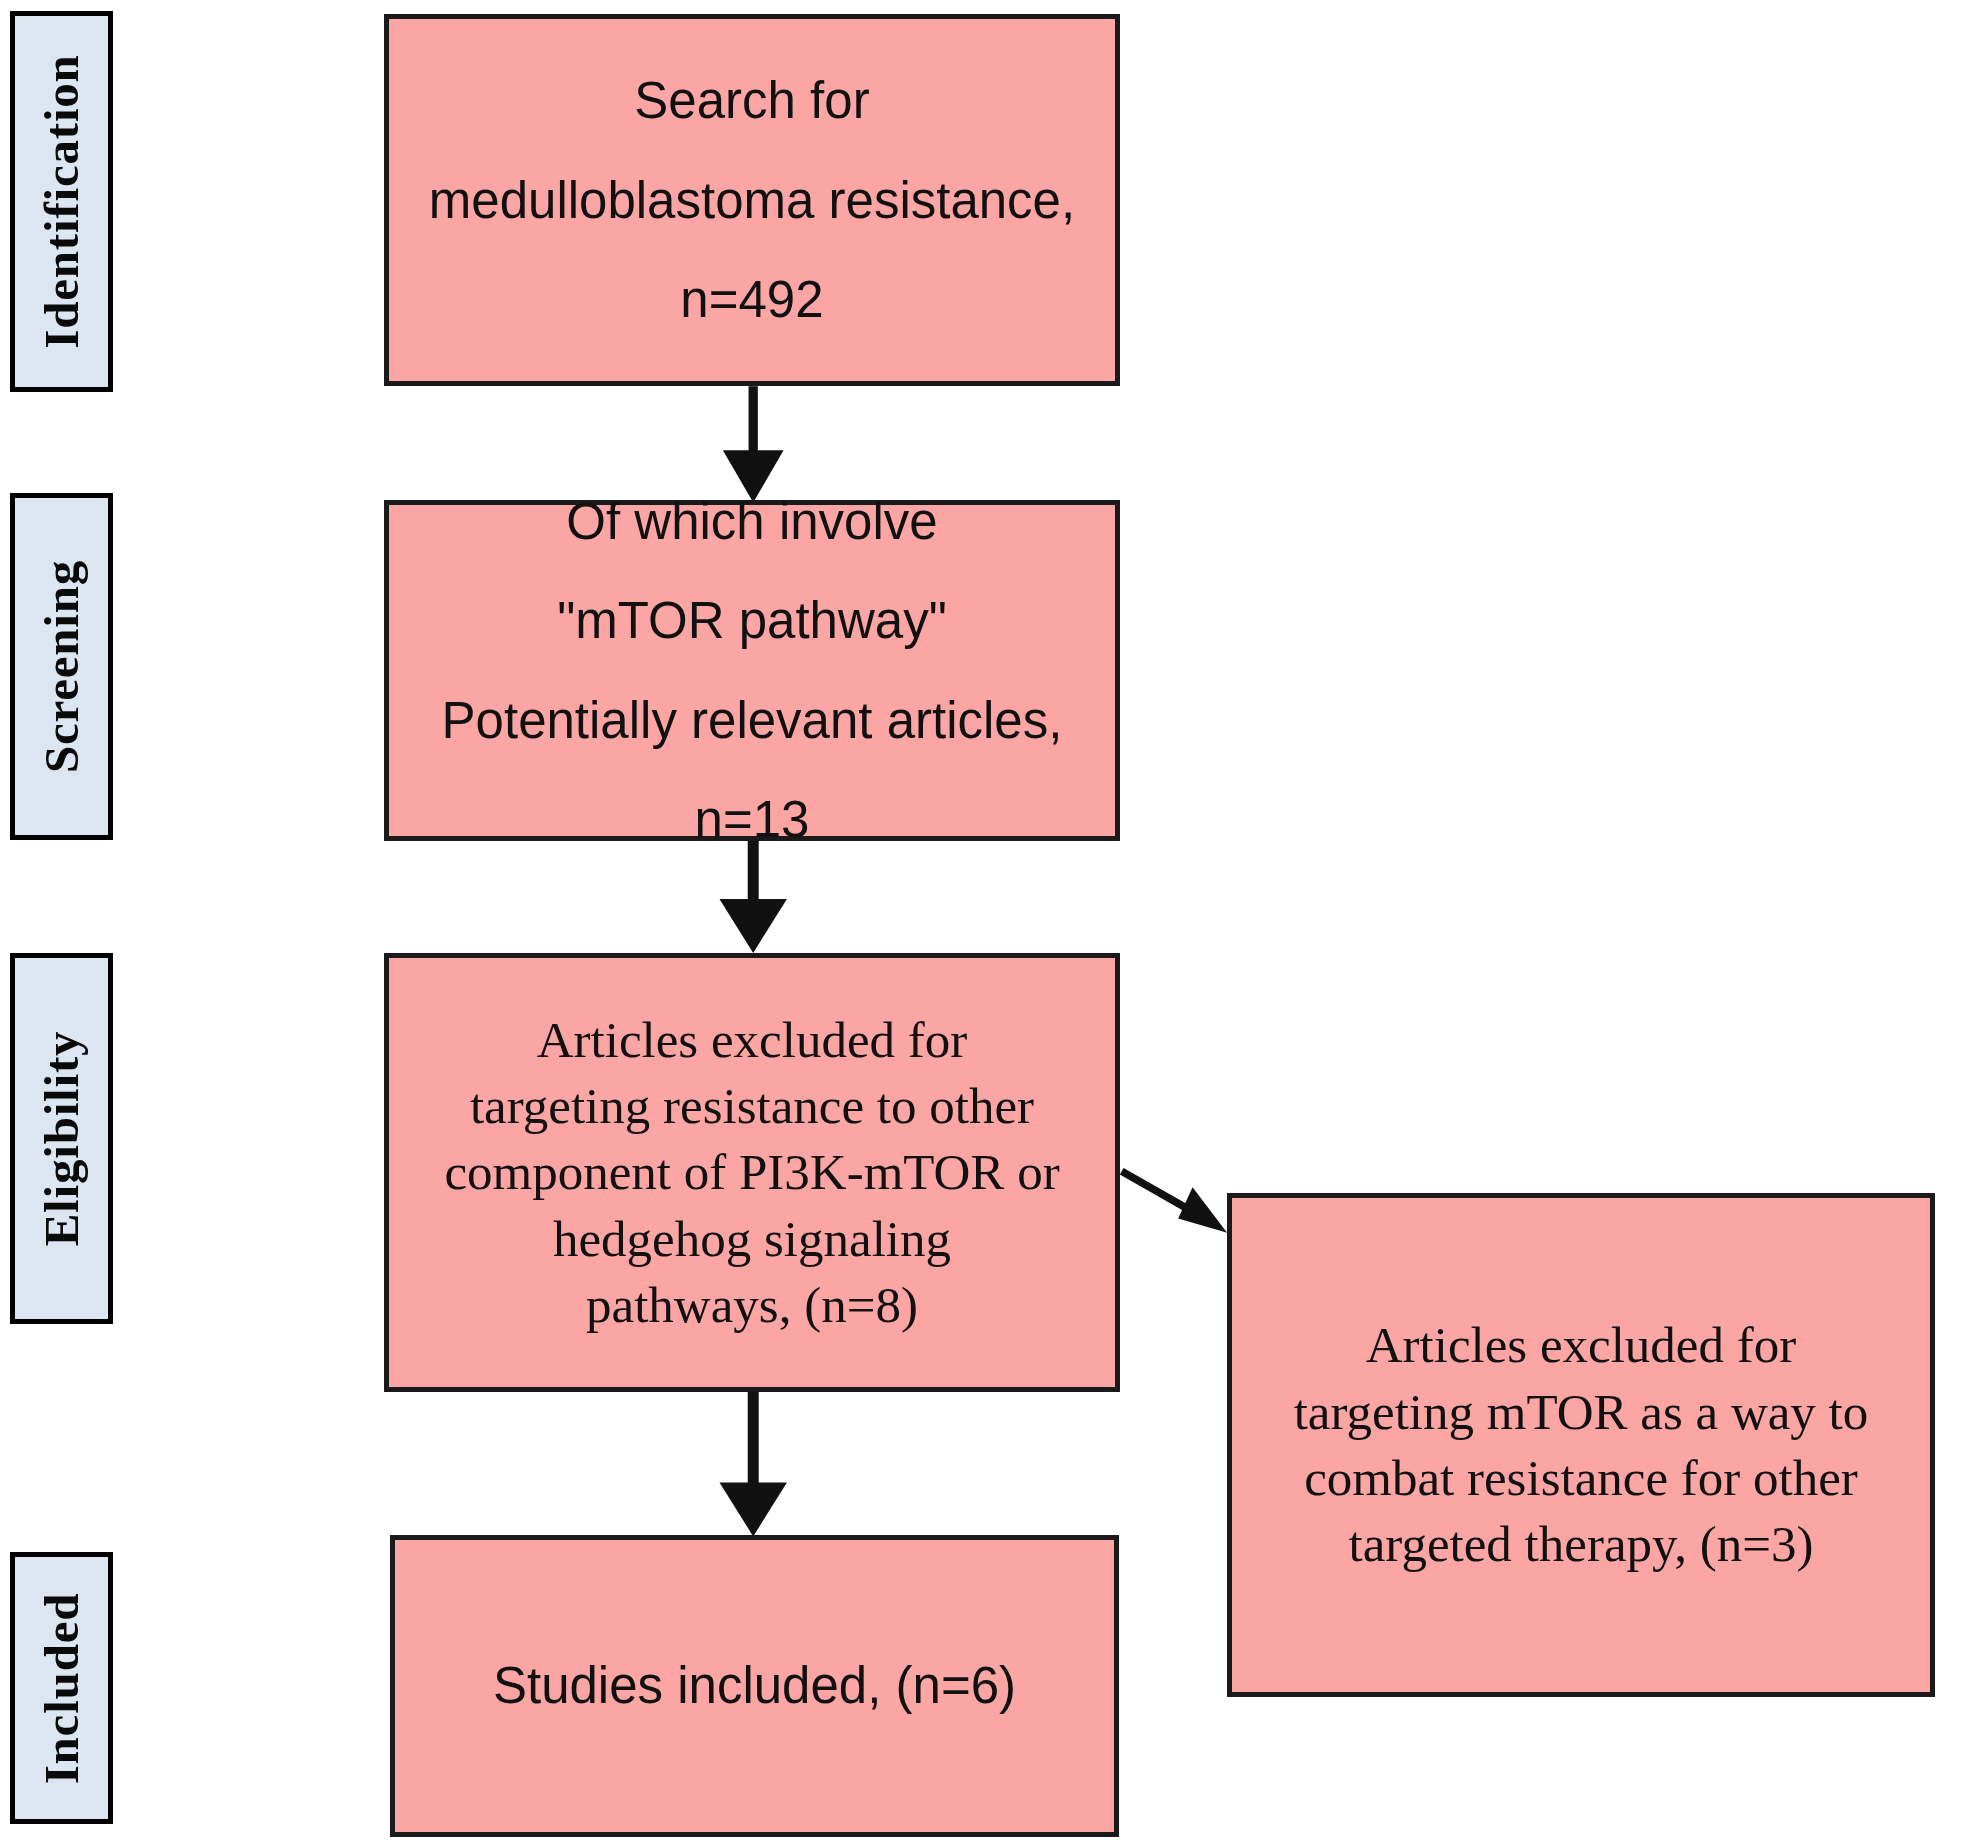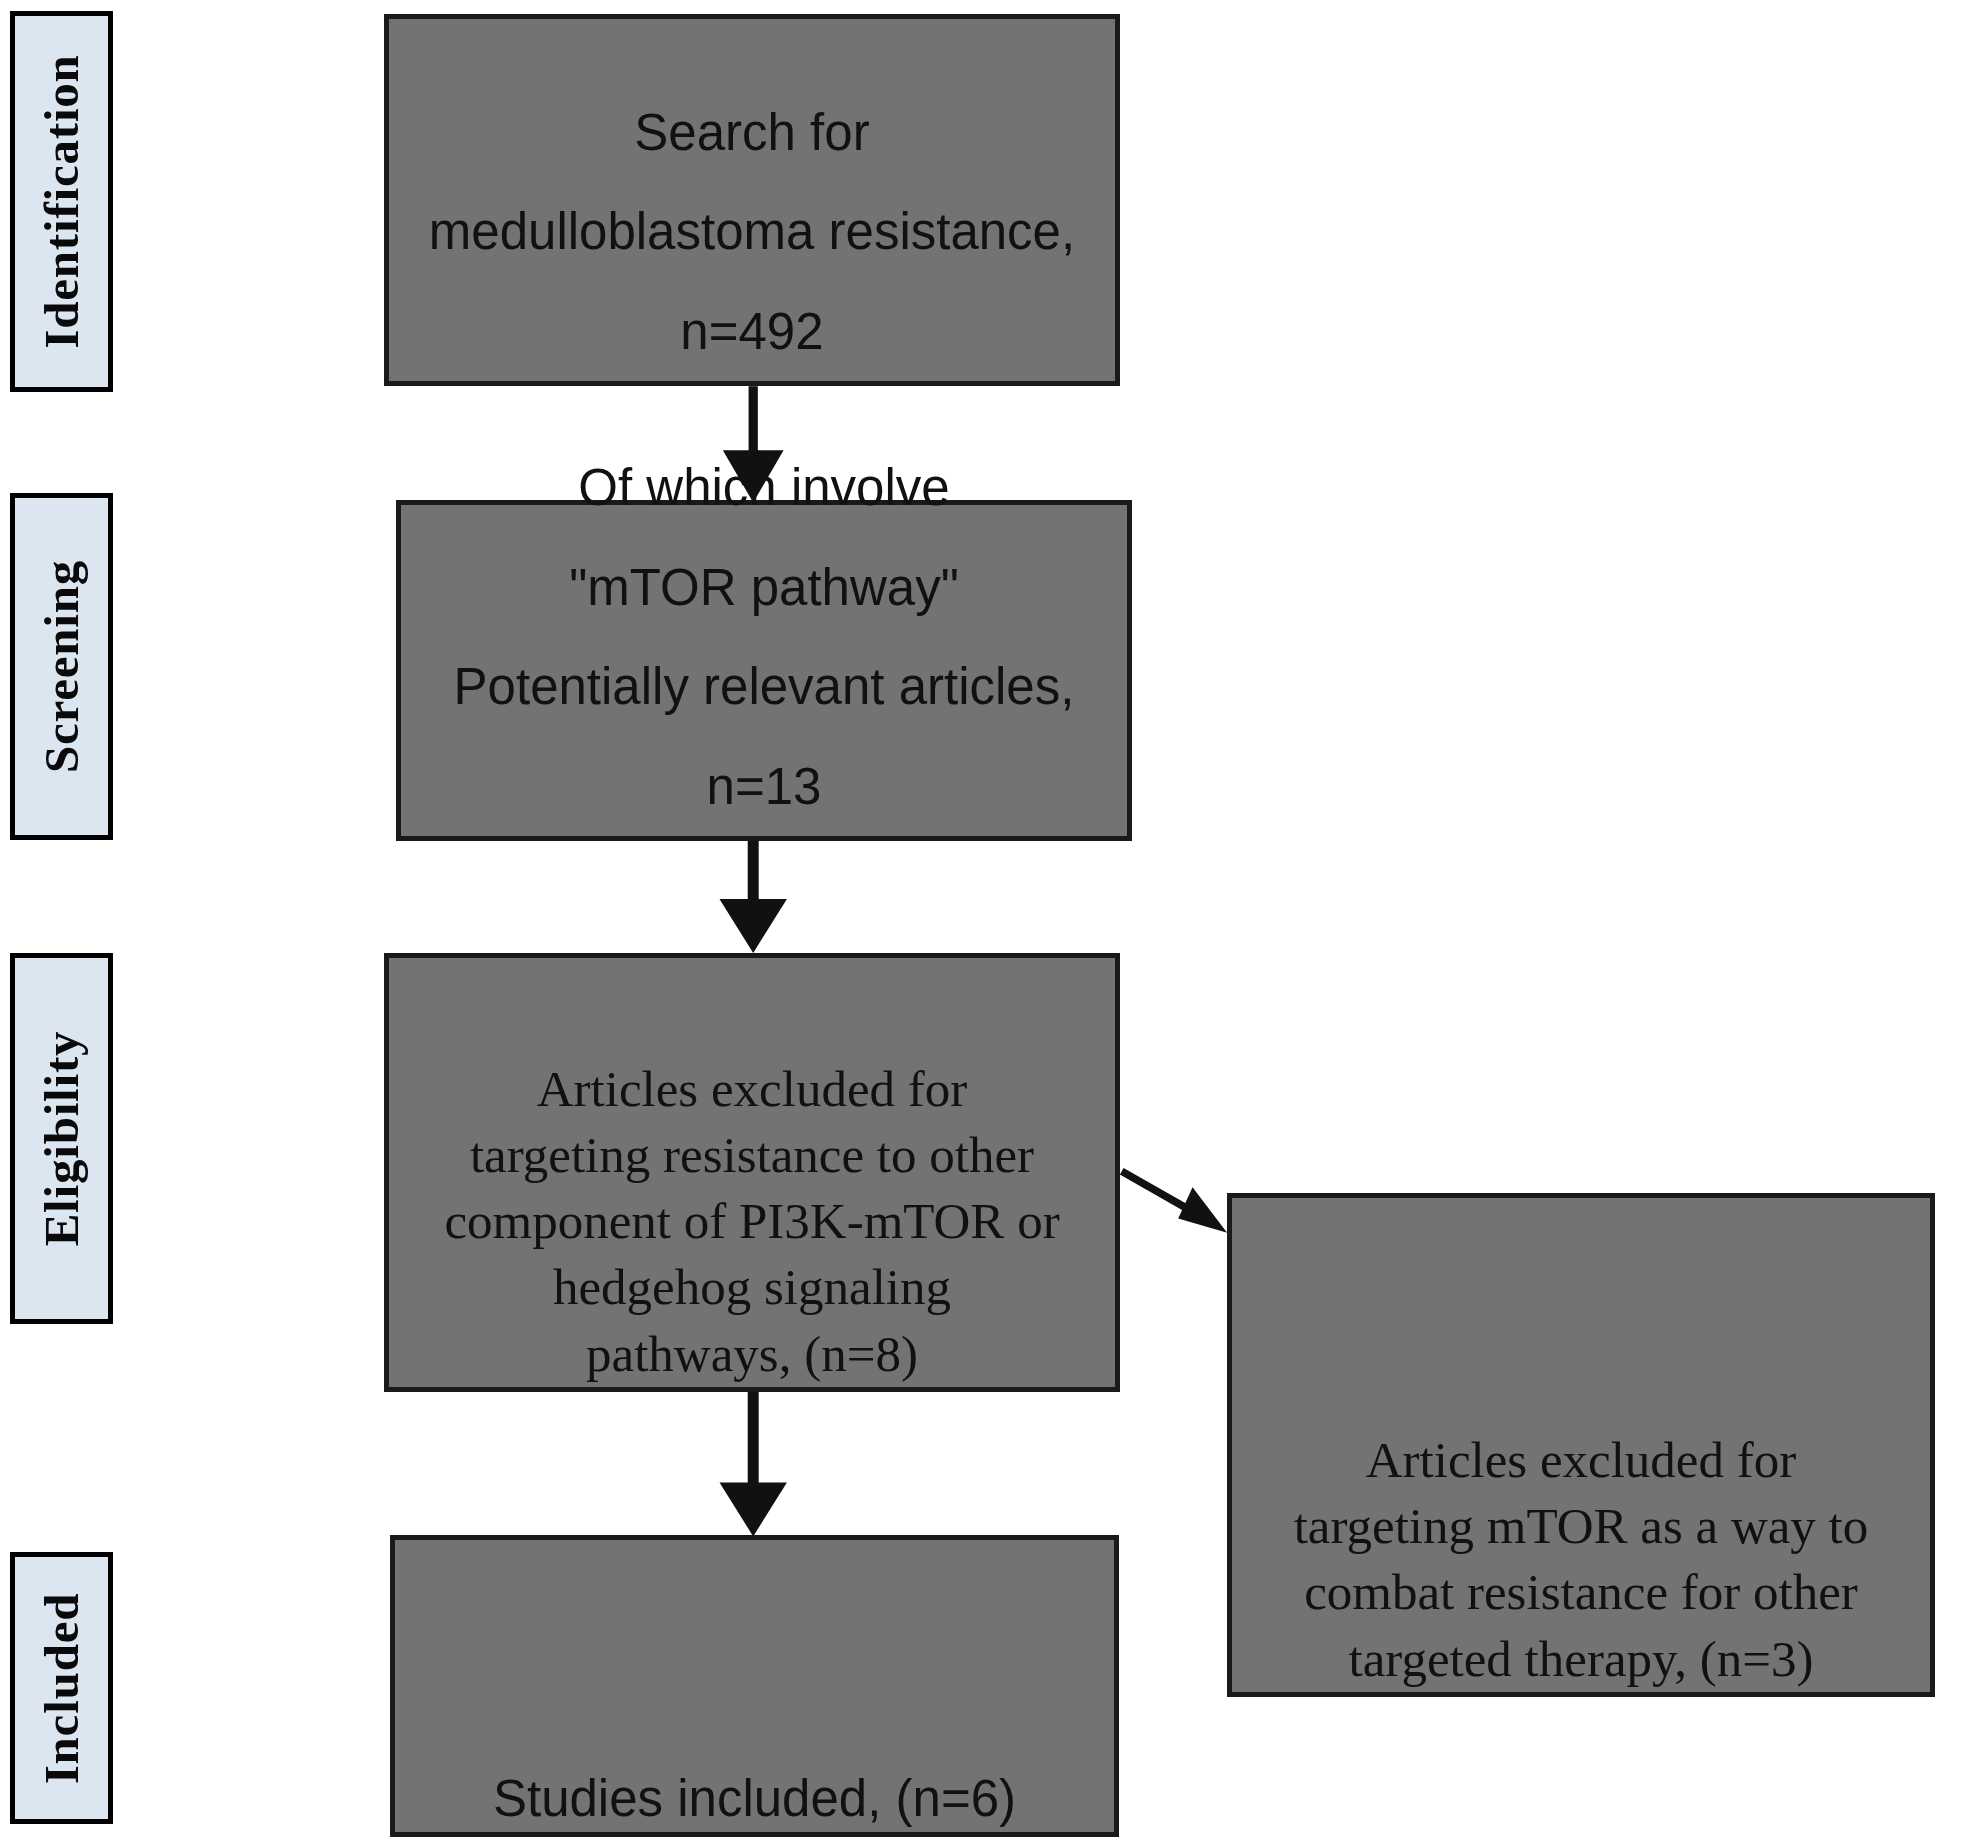--- a/index.html
+++ b/index.html
@@ -34,24 +34,24 @@
     font-size: 49px;
     letter-spacing: 0.8px;
     color: #0a0a0a;
     line-height: 1;
   }
 
   
   .flow-box {
     position: absolute;
     box-sizing: border-box;
-    background: #737373;
+    background: #fca5a5;
     border: 5px solid #1a1a1a;
     display: flex;
-    align-items: flex-end;
+    align-items: center;
     justify-content: center;
     text-align: center;
   }
   .flow-box .box-text {
     font-family: "Liberation Sans", sans-serif;
     font-size: 51px;
     line-height: 1.32;
     color: #111111;
     padding: 0 5px;
     white-space: pre-line;
@@ -117,21 +117,21 @@
   <div class="stage-label" style="left:10px; top:1552px; width:103px; height:272px;">
     <span class="stage-text">Included</span>
   </div>
 
   <div class="flow-box gap-lines" style="left:384px; top:14.3px; width:736px; height:372px;">
     <span class="box-text">Search for
 medulloblastoma resistance,
 n=492</span>
   </div>
 
-  <div class="flow-box gap-lines" style="left:384px; top:500px; width:736px; height:341px;margin-left:12px;">
+  <div class="flow-box gap-lines" style="left:384px; top:500px; width:736px; height:341px;">
     <span class="box-text">Of which involve
 "mTOR pathway"
 Potentially relevant articles,
 n=13</span>
   </div>
 
   <div class="flow-box tight" style="left:384px; top:953px; width:736px; height:439px;">
     <span class="box-text">Articles excluded for
 targeting resistance to other
 component of PI3K-mTOR or

